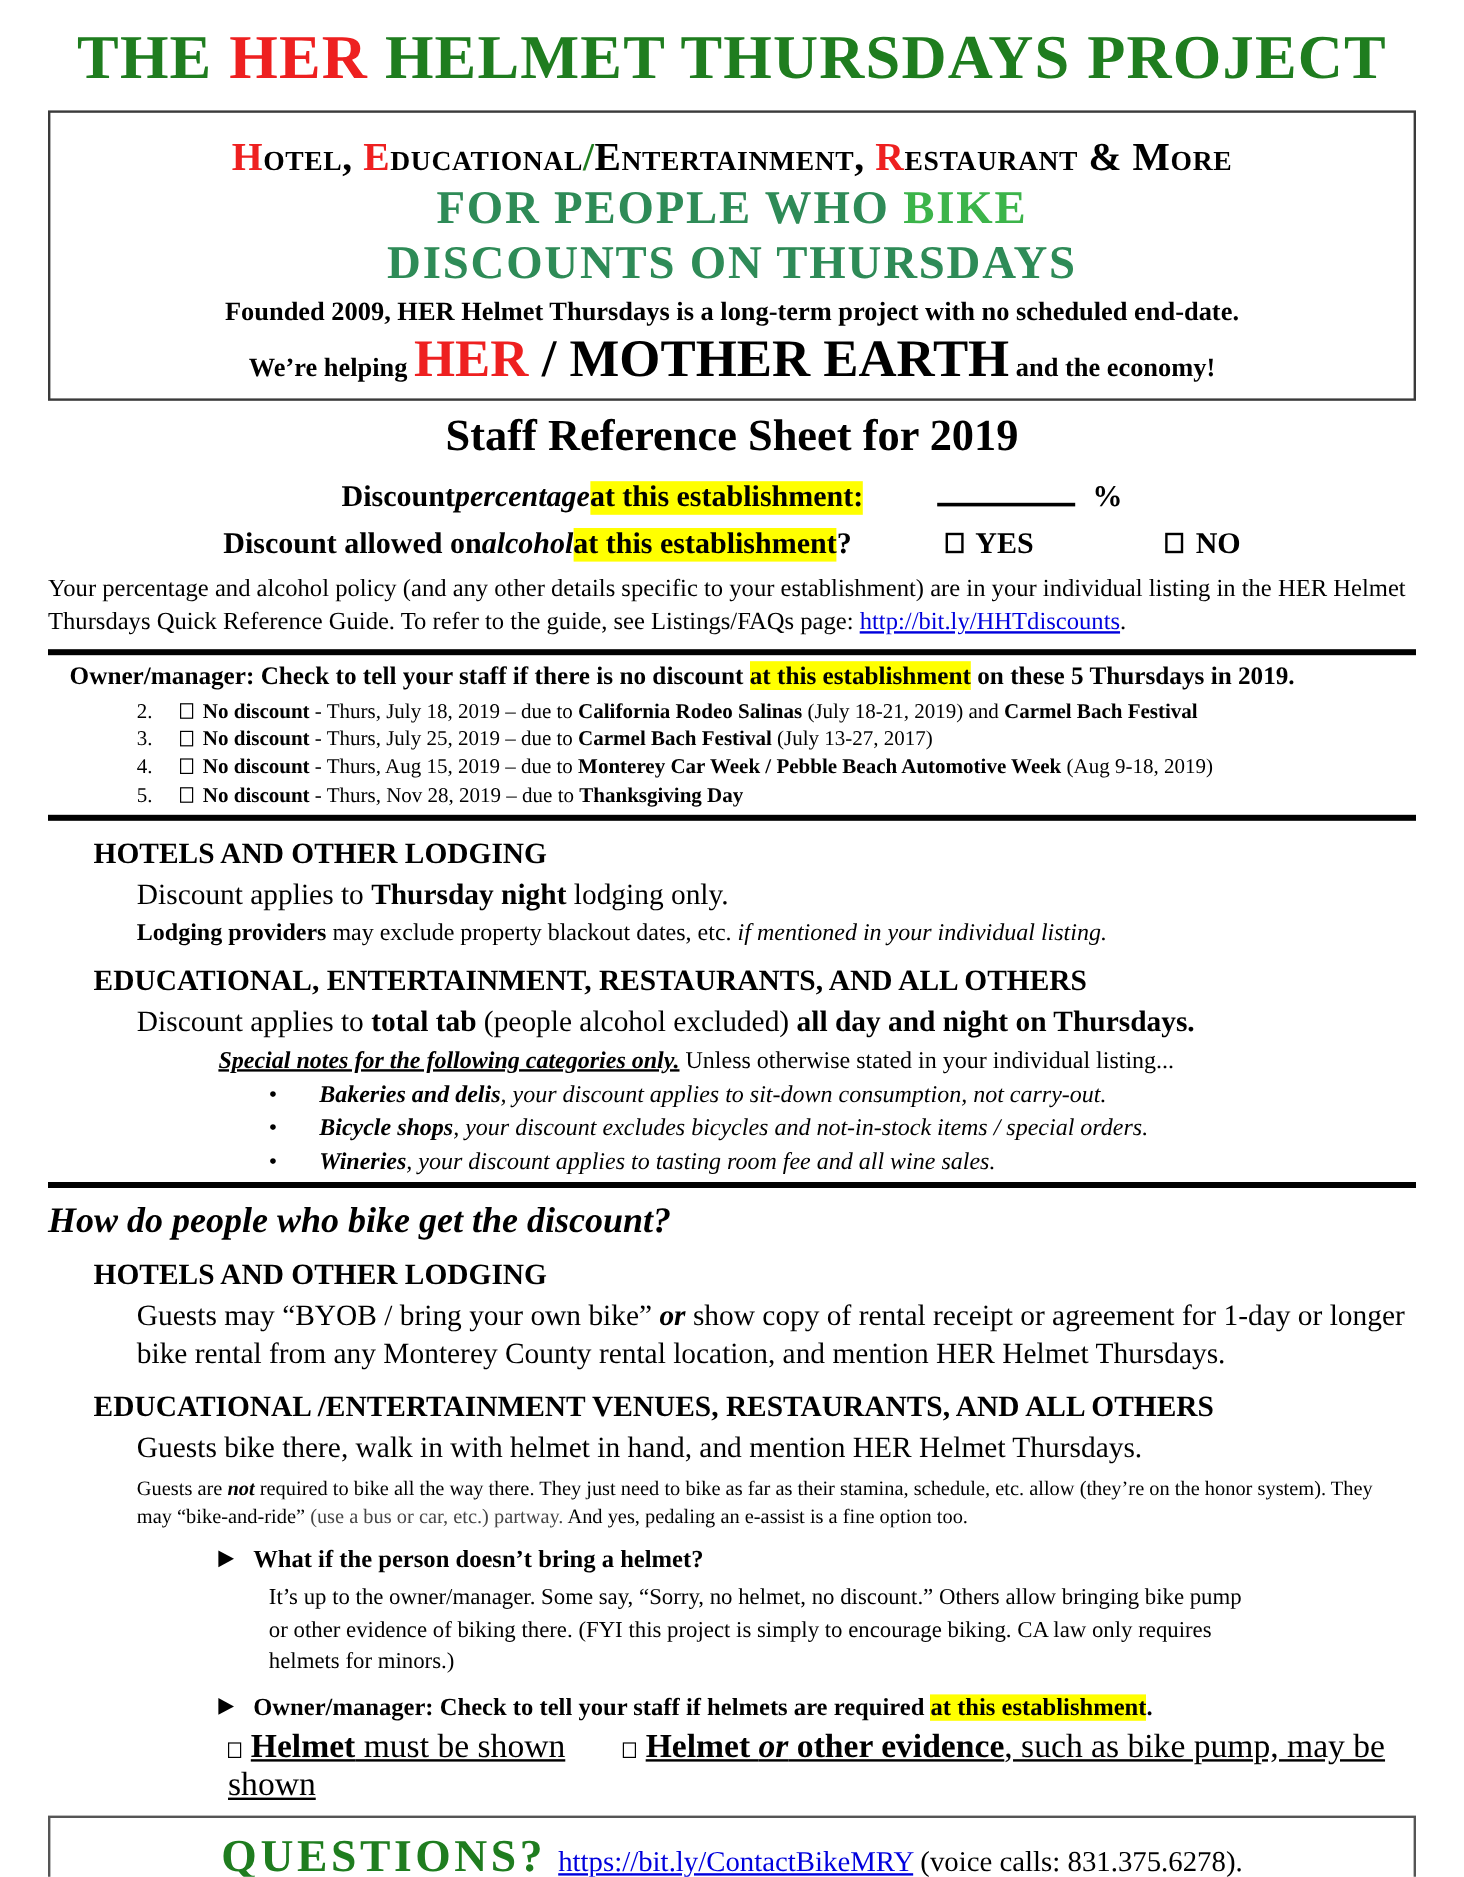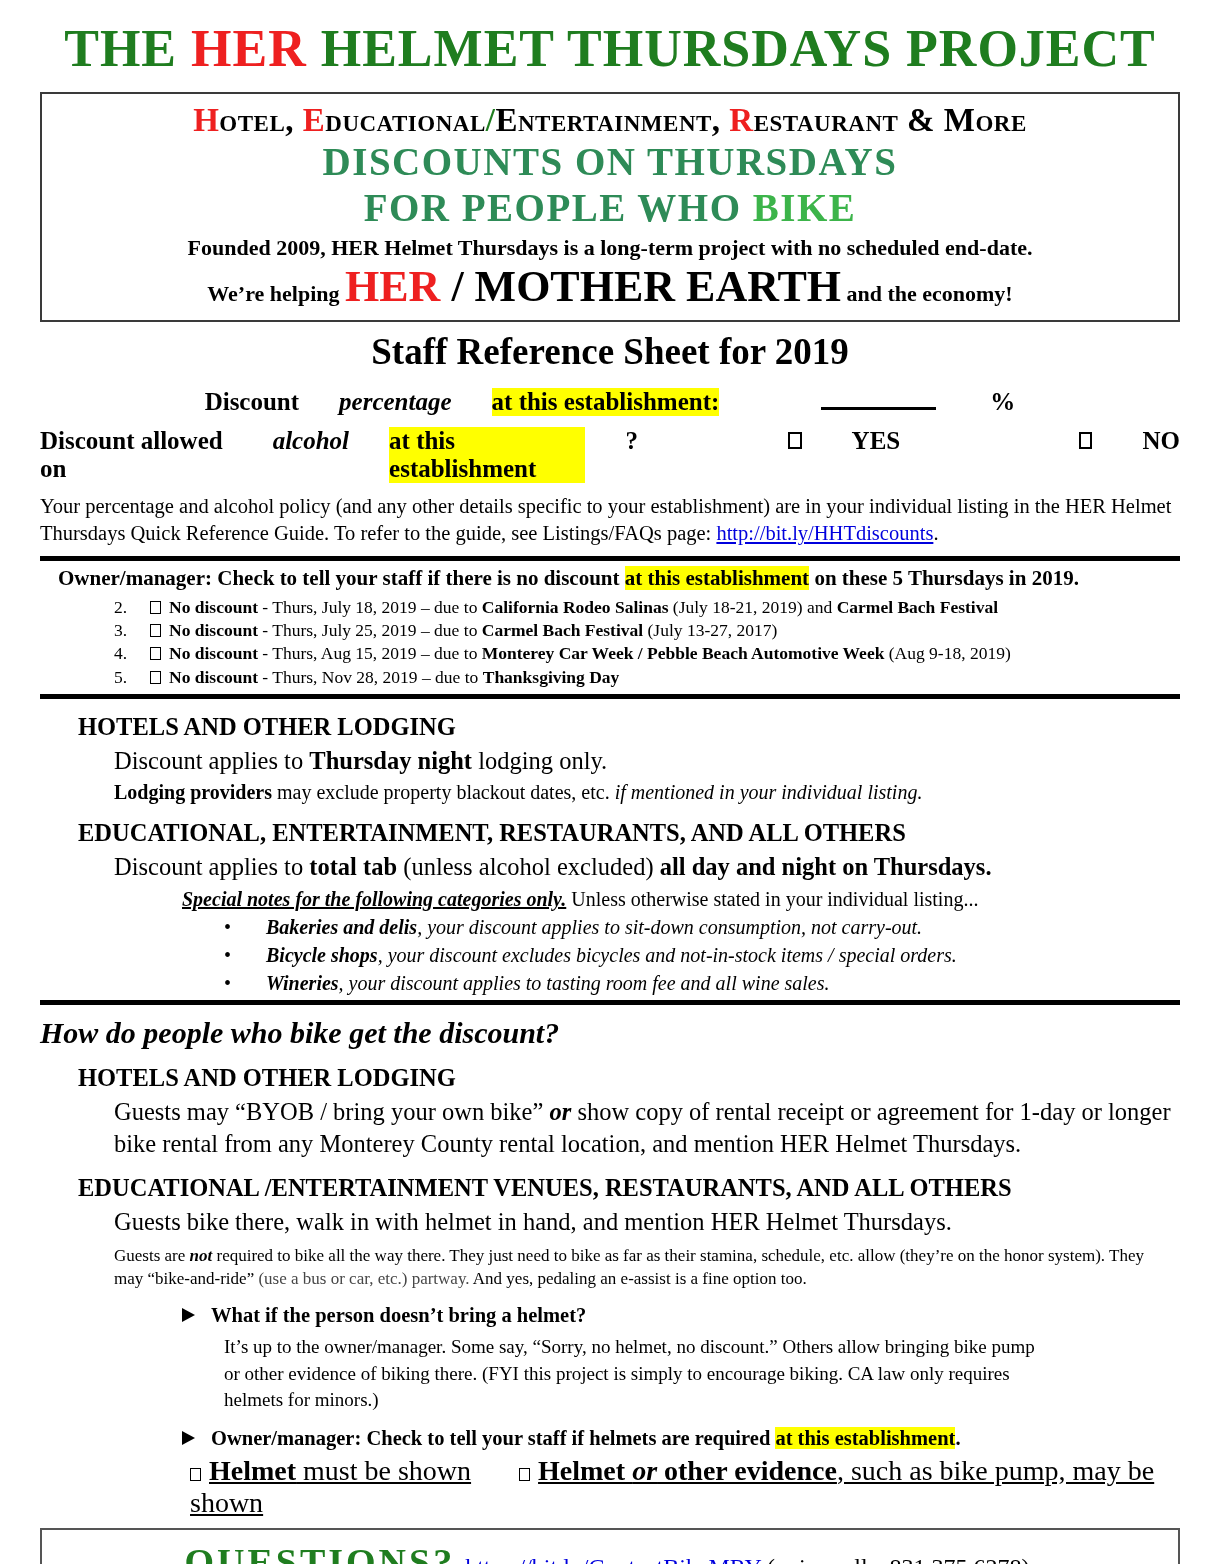--- a/index.html
+++ b/index.html
@@ -13,31 +13,31 @@
   .b{font-weight:bold;}
   .i{font-style:italic;}
   .bi{font-weight:bold;font-style:italic;}
   .hl{background:var(--hl);}
   .red{color:var(--red);}
   .green{color:var(--green);}
   .lnk{color:var(--link);text-decoration:underline;cursor:pointer;}
 
   .main-title{margin:0 0 14px;text-align:center;font-size:52px;line-height:1.12;font-weight:bold;color:var(--green);letter-spacing:1px;white-space:nowrap;}
 
-  .banner{border:2px solid #3a3a3a;text-align:center;padding:8px 6px 10px;}
+  .banner{border:2px solid #3a3a3a;text-align:center;padding:20px 6px 10px;}
   .cats{font-size:33px;font-weight:bold;font-variant:small-caps;line-height:1.1;letter-spacing:.5px;}
   .disc-line{font-size:39px;font-weight:bold;color:var(--seagreen);line-height:1.18;letter-spacing:1.5px;}
   .bike{color:var(--bikegreen);}
   .founded{font-size:22px;font-weight:bold;line-height:1.35;margin-top:2px;}
   .helping{font-size:22px;font-weight:bold;line-height:1.05;margin-top:2px;}
   .helping .big{font-size:44px;}
 
   .sheet-title{margin:8px 0 12px;text-align:center;font-size:37px;font-weight:bold;}
 
-  .fill-row{display:flex;justify-content:center;align-items:baseline;font-size:25px;font-weight:bold;margin:11px 0 10px;gap:40px;}
+  .fill-row{display:flex;justify-content:center;align-items:baseline;font-size:25px;font-weight:bold;margin:11px 0 10px;}
   .blank{display:inline-block;width:115px;border-bottom:3px solid #000;height:1em;margin:0 14px 0 62px;}
   .sp1{display:inline-block;width:78px;}
   .sp2{display:inline-block;width:110px;}
   .cb{display:inline-block;width:15px;height:17px;border:2px solid #000;vertical-align:-2px;margin-right:10px;background:#fff;}
   .cb-sm{display:inline-block;width:11px;height:13px;border:1.6px solid #000;vertical-align:-1px;margin-right:8px;background:#fff;}
 
   .guide-note{font-size:20.5px;text-align:left;line-height:1.32;margin-bottom:8px;}
 
   .thick-rule{height:5px;background:#000;margin:5px 0;}
 
@@ -69,22 +69,22 @@
 </style>
 </head>
 <body>
 
 <div class="page">
 
   <h1 class="main-title"><span>THE </span><span class="red">HER</span><span> HELMET THURSDAYS PROJECT</span></h1>
 
   <div class="banner">
     <div class="cats"><span class="red">H</span><span>otel, </span><span class="red">E</span><span>ducational</span><span class="green">/</span><span>Entertainment, </span><span class="red">R</span><span>estaurant &amp; More</span></div>
+    <div class="disc-line"><span>FOR PEOPLE WHO </span><span class="bike">BIKE</span></div>
     <div class="disc-line">DISCOUNTS ON THURSDAYS</div>
-    <div class="disc-line"><span>FOR PEOPLE WHO </span><span class="bike">BIKE</span></div>
     <div class="founded">Founded 2009, HER Helmet Thursdays is a long-term project with no scheduled end-date.</div>
     <div class="helping"><span>We’re helping </span><span class="big red">HER</span><span class="big"> / </span><span class="big">MOTHER EARTH</span><span> and the economy!</span></div>
   </div>
 
   <div class="sheet-title">Staff Reference Sheet for 2019</div>
 
   <div class="fill-row">
     <span>Discount </span>
       <span class="bi">percentage </span>
       <span class="hl">at this establishment:</span>
@@ -116,21 +116,21 @@
   <div class="bo-item"><span class="bo-num">4.</span><span class="cb-sm"></span><span class="b">No discount</span><span> - Thurs, Aug 15, 2019 – due to </span><span class="b">Monterey Car Week / Pebble Beach Automotive Week</span><span> (Aug 9-18, 2019)</span></div>
   <div class="bo-item"><span class="bo-num">5.</span><span class="cb-sm"></span><span class="b">No discount</span><span> - Thurs, Nov 28, 2019 – due to </span><span class="b">Thanksgiving Day</span></div>
 
   <div class="thick-rule"></div>
 
   <div class="sec-heading">HOTELS AND OTHER LODGING</div>
   <div class="sec-body"><span>Discount applies to </span><span class="b">Thursday night</span><span> lodging only.</span></div>
   <div class="sec-sub"><span class="b">Lodging providers</span><span> may exclude property blackout dates, etc. </span><span class="i">if mentioned in your individual listing.</span></div>
 
   <div class="sec-heading">EDUCATIONAL, ENTERTAINMENT, RESTAURANTS, AND ALL OTHERS</div>
-  <div class="sec-body"><span>Discount applies to </span><span class="b">total tab</span><span> (unless alcohol excluded) </span><span class="b">all day and night on Thursdays.</span></div>
+  <div class="sec-body"><span>Discount applies to </span><span class="b">total tab</span><span> (people alcohol excluded) </span><span class="b">all day and night on Thursdays.</span></div>
   <div class="special-line"><span class="u-bi">Special notes for the following categories only.</span><span> Unless otherwise stated in your individual listing...</span></div>
   <div class="bullet-item">
       <span class="dot">•</span>
       <span><span class="bi">Bakeries and delis</span><span>, your discount applies to sit-down consumption, not carry-out.</span></span>
     </div>
   <div class="bullet-item">
       <span class="dot">•</span>
       <span><span class="bi">Bicycle shops</span><span>, your discount excludes bicycles and not-in-stock items / special orders.</span></span>
     </div>
   <div class="bullet-item">

